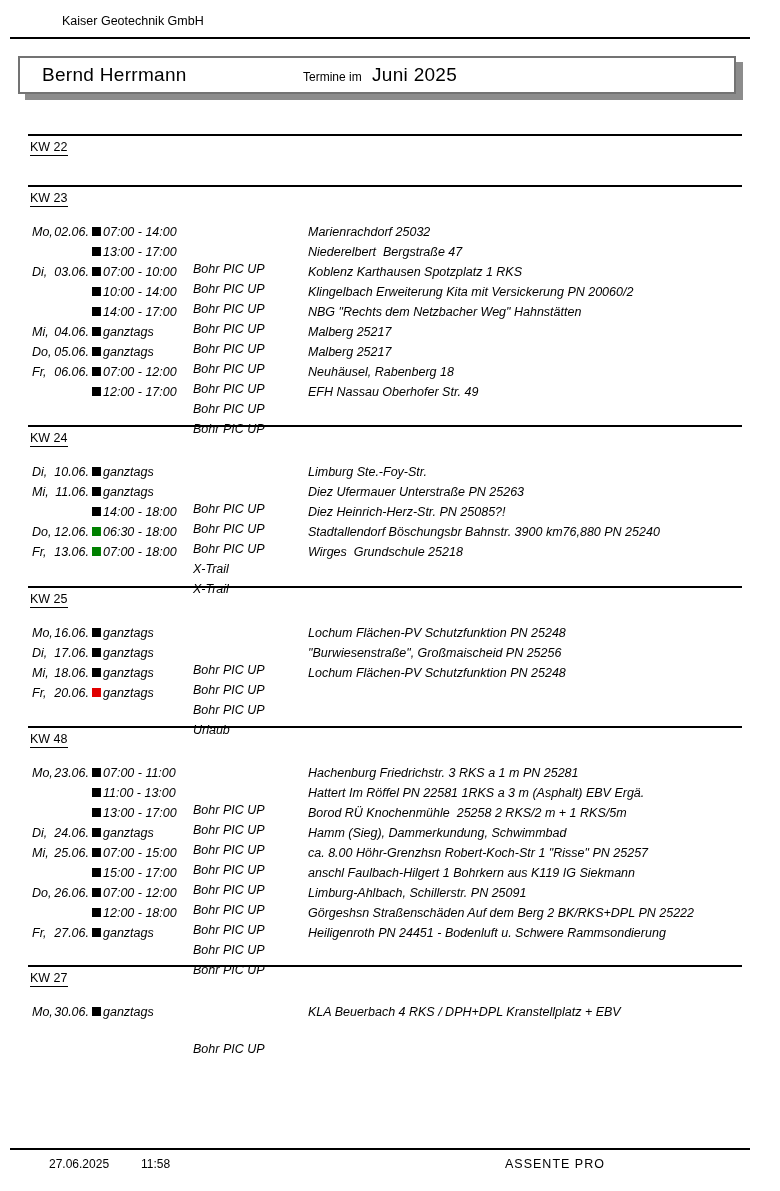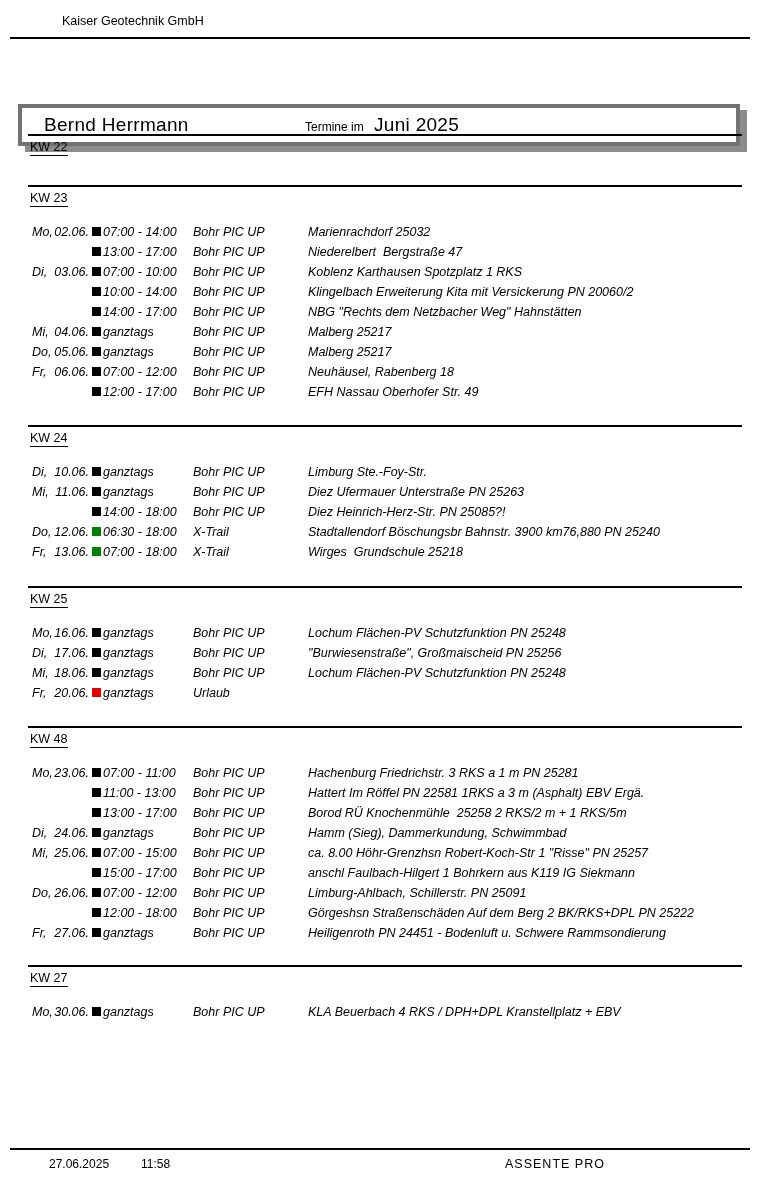--- a/index.html
+++ b/index.html
@@ -6,36 +6,36 @@
   body { width:780px; height:1191px; position:relative; overflow:hidden;
          font-family:"Liberation Sans", sans-serif; color:#000; }
 
   .page { position:absolute; left:0; top:0; width:780px; height:1191px; background:#fff; }
 
   .company { position:absolute; left:62px; top:14px; font-size:12.5px; }
 
   .hline-top { position:absolute; left:10px; top:37px; width:740px; height:2px; background:#000; }
 
   .title-box { position:absolute; left:18px; top:56px; width:714px; height:34px;
-               background:#fff; border:4px solid #737373; box-shadow:7px 6px 0 #8c8c8c;margin-top:48px; }
+               background:#fff; border:2px solid #737373; box-shadow:7px 6px 0 #8c8c8c; }
   .person  { position:absolute; left:22px;  bottom:6px; font-size:19px; letter-spacing:0.3px; }
   .termine { position:absolute; left:283px; bottom:8px; font-size:12px; }
   .month   { position:absolute; left:352px; bottom:6px; font-size:19px; letter-spacing:0.3px; }
 
   .section { position:absolute; left:28px; width:714px; }
   .section .sline { height:1.5px; background:#000; }
   .kw { display:inline-block; margin:4px 0 0 2px; font-size:12.5px;
         border-bottom:1px solid #000; padding-bottom:1px; }
   .rows { position:absolute; left:0; top:37px; right:0;font-style:italic; }
   .row { position:relative; height:20px; font-size:12.5px; }
   .daycell  { position:absolute; left:4px; top:0; width:57px; line-height:20px;
               display:flex; justify-content:space-between; }
   .marker   { position:absolute; left:64px; top:5px; width:9px; height:9px; background:#000; }
   .time     { position:absolute; left:75px;  line-height:20px; white-space:pre; }
-  .resource { position:absolute; left:165px; line-height:20px; white-space:pre; }
+  .resource { position:absolute; left:165px; line-height:20px; white-space:pre;margin-top:37px; }
   .desc     { position:absolute; left:280px; line-height:20px; white-space:pre; }
 
   .footer-line  { position:absolute; left:10px; top:1148px; width:740px; height:2px; background:#000; }
   .footer-date  { position:absolute; left:49px;  top:1157px; font-size:12px; }
   .footer-time  { position:absolute; left:141px; top:1157px; font-size:12px; }
   .footer-brand { position:absolute; left:505px; top:1157px; font-size:12.5px; letter-spacing:1px; }
 </style>
 </head>
 <body>
 

